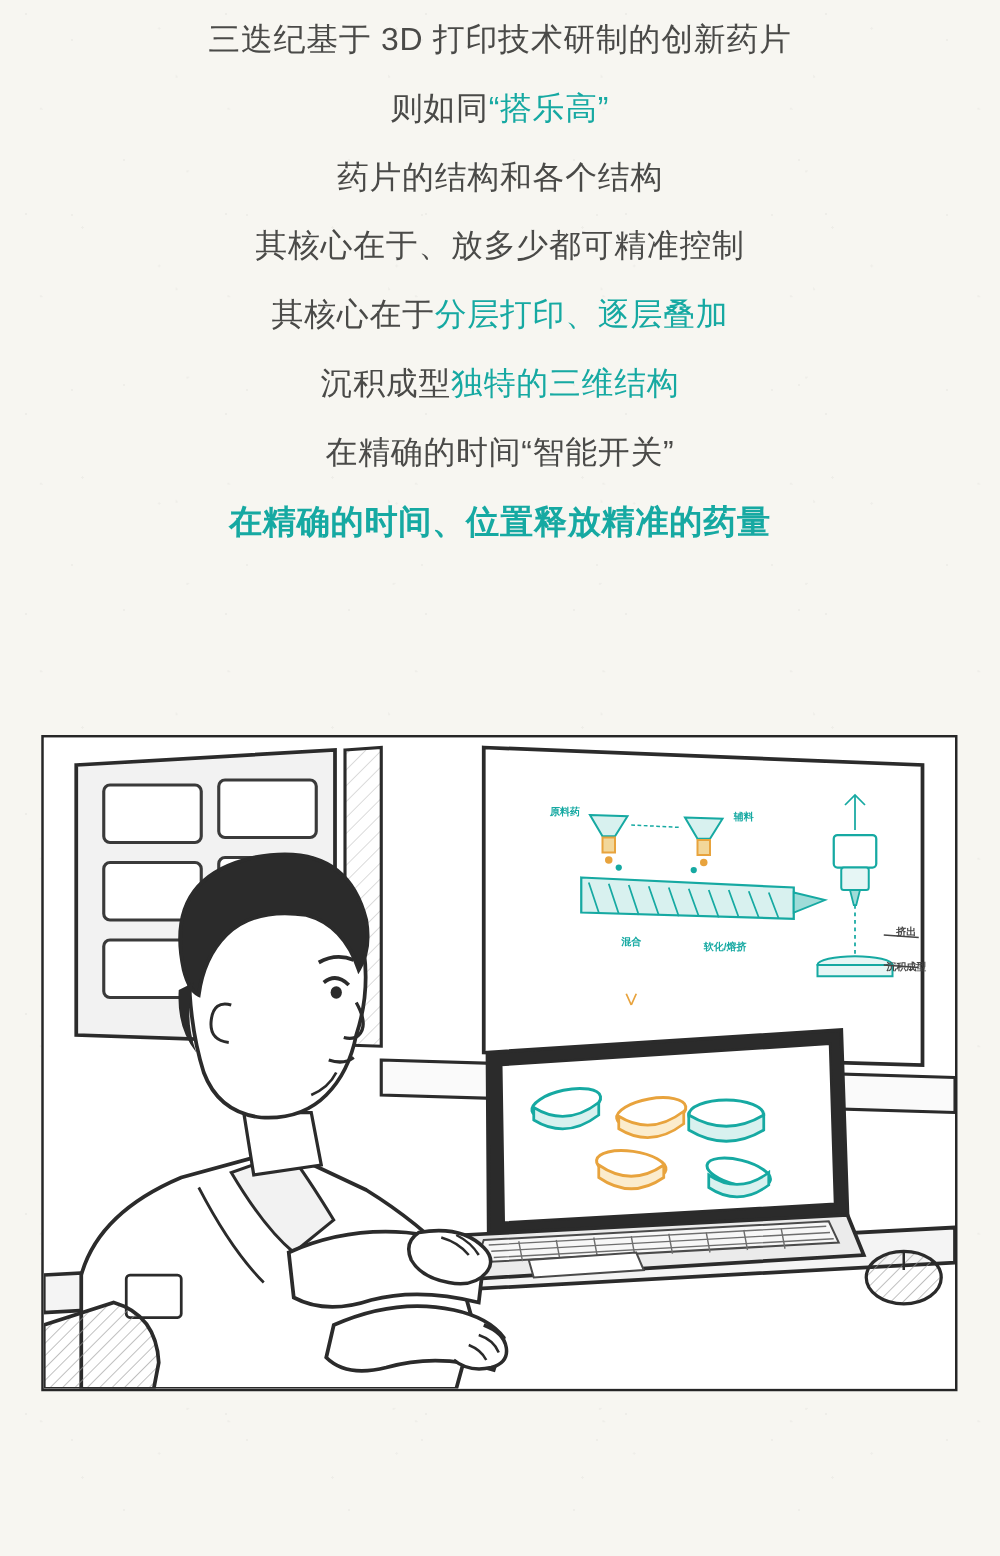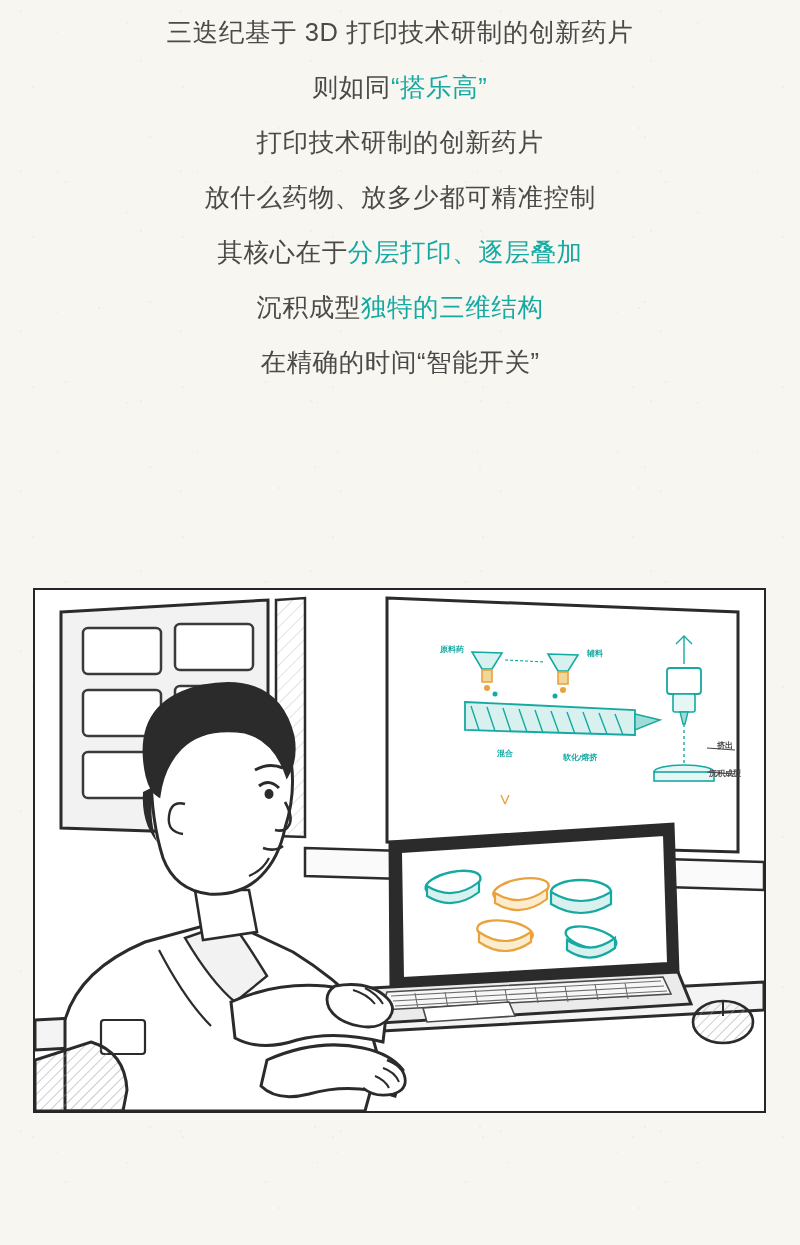--- a/index.html
+++ b/index.html
@@ -79,39 +79,42 @@
 
     <p class="line line-1">
       <span>三迭纪基于 3D 打印技术研制的创新药片</span>
     </p>
 
     <p class="line line-2">
       <span>则如同</span><span class="hl-teal">“搭乐高”</span>
     </p>
 
     <p class="line line-3">
-      <span>打印技术研制的创新药片</span>
+      <span>药片的结构和各个结构</span>
     </p>
 
     <p class="line line-4">
-      <span>放什么药物、放多少都可精准控制</span>
+      <span>其核心在于、放多少都可精准控制</span>
     </p>
 
     <p class="line line-5">
       <span>其核心在于</span><span class="hl-teal">分层打印、逐层叠加</span>
     </p>
 
     <p class="line line-6">
       <span>沉积成型</span><span class="hl-teal">独特的三维结构</span>
     </p>
 
     <p class="line line-7">
       <span>在精确的时间“智能开关”</span>
     </p>
 
+    <p class="line line-8">
+      <span>在精确的时间、位置释放精准的药量</span>
+    </p>
   </div>
 
   <div class="illustration">
     <svg width="729" height="521" viewBox="0 0 729 521" xmlns="http://www.w3.org/2000/svg">
       <defs>
         <pattern id="hatch" width="7" height="7" patternTransform="rotate(45)" patternUnits="userSpaceOnUse">
           <line x1="0" y1="0" x2="0" y2="7" stroke="#9a9a9a" stroke-width="1"></line>
         </pattern>
         <pattern id="hatchLight" width="9" height="9" patternTransform="rotate(45)" patternUnits="userSpaceOnUse">
           <line x1="0" y1="0" x2="0" y2="9" stroke="#c6c6c6" stroke-width="1"></line>

